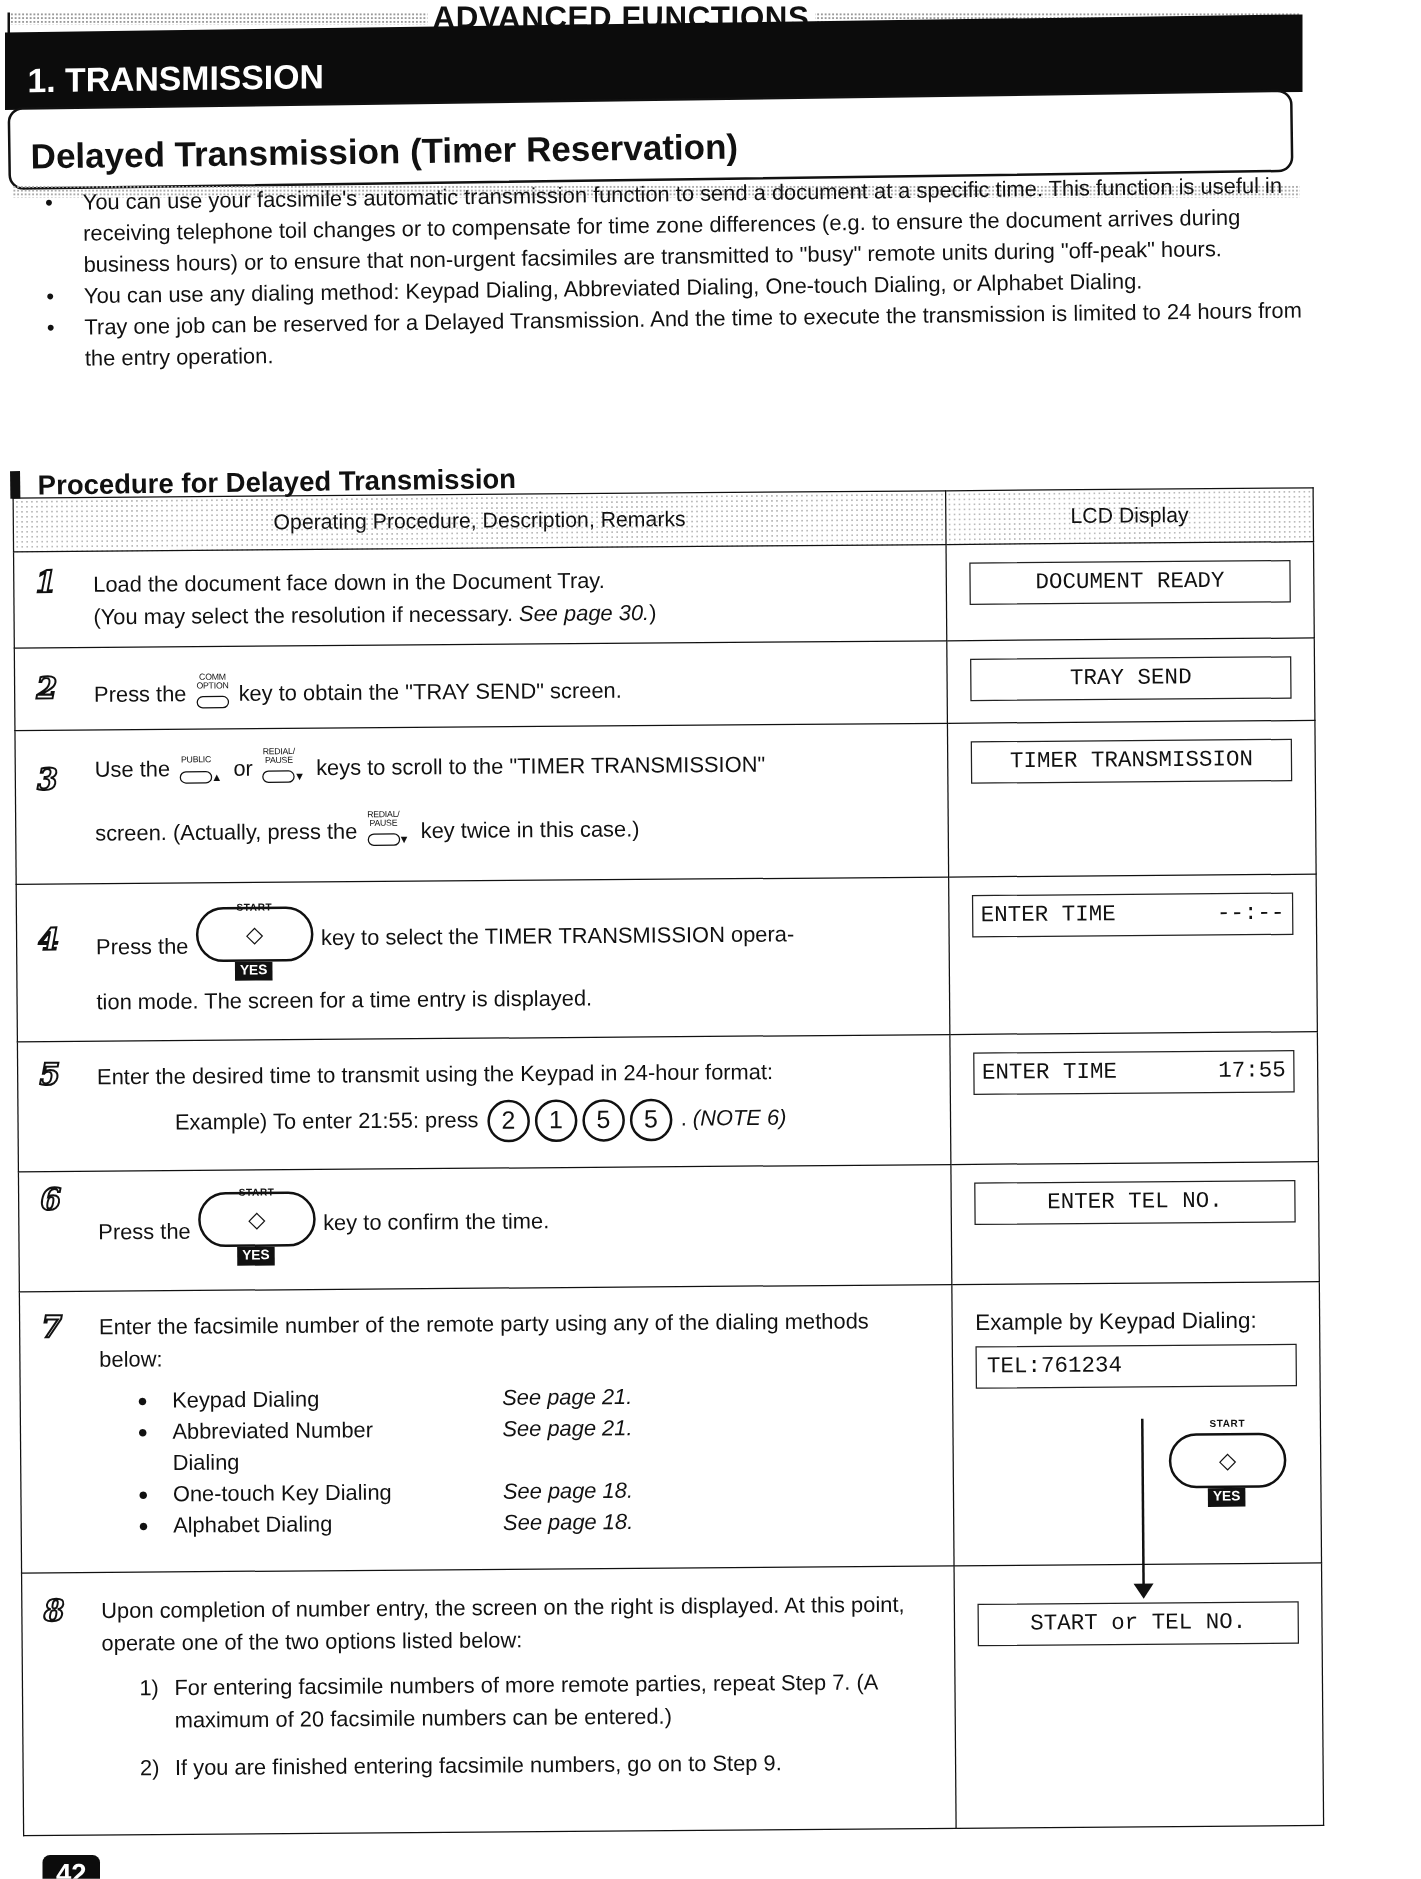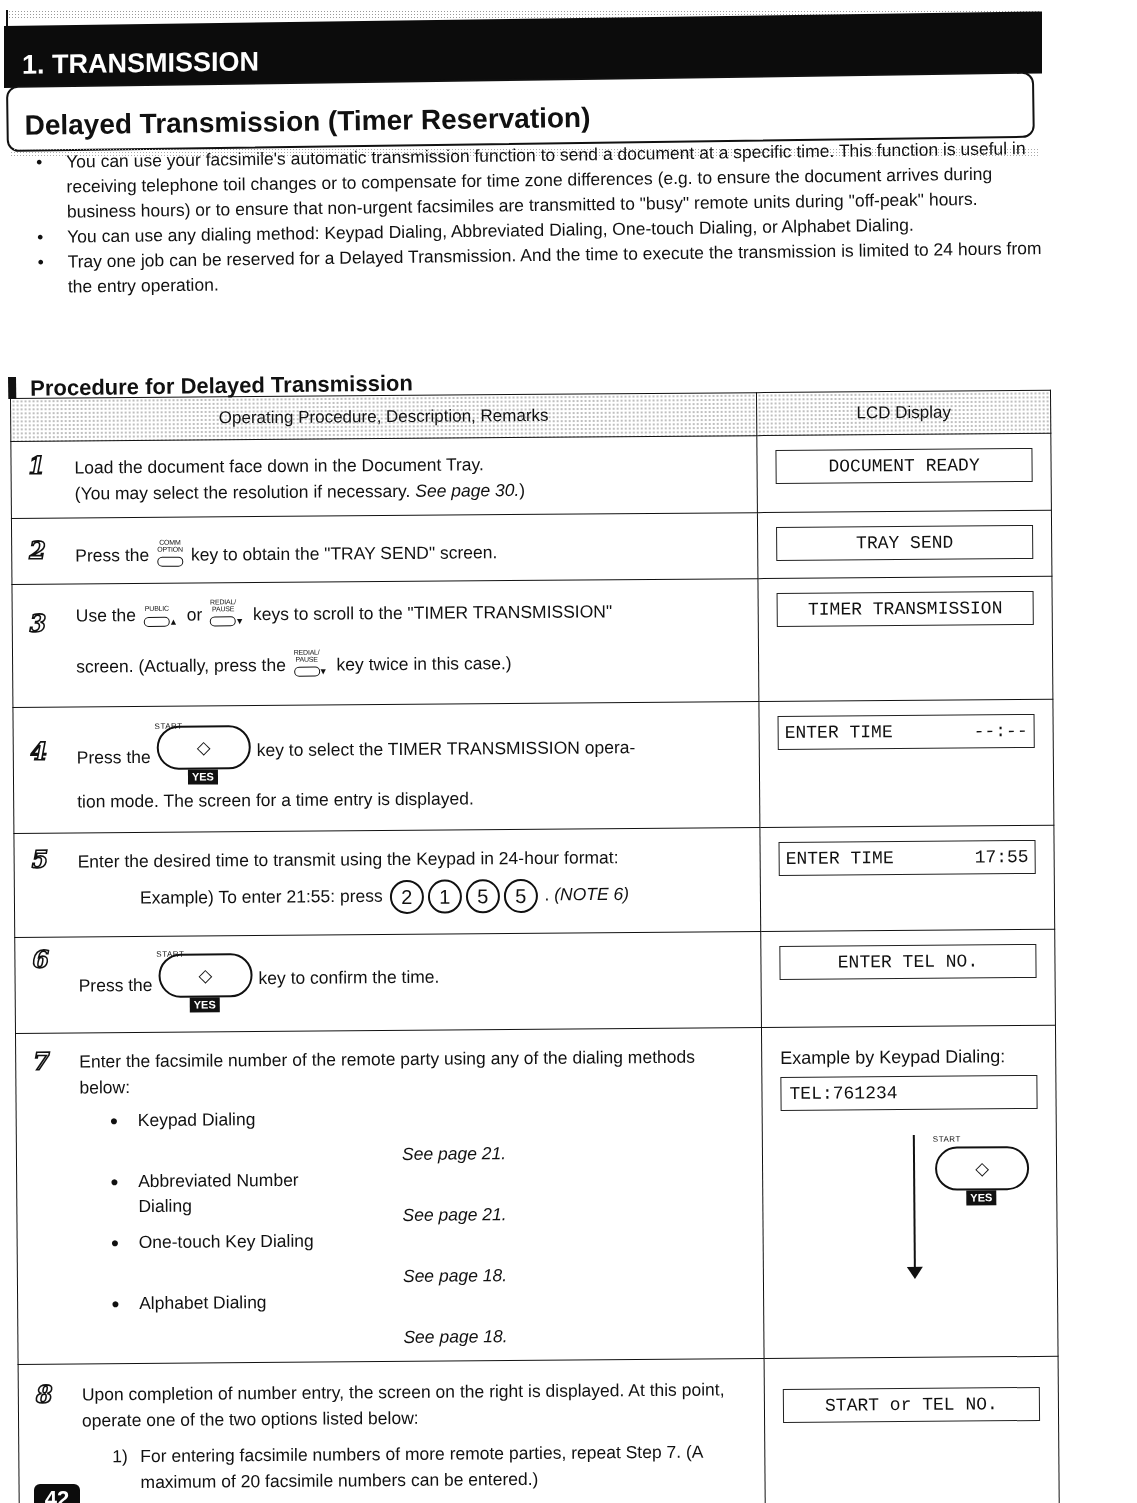--- a/index.html
+++ b/index.html
@@ -43,50 +43,51 @@
   .lcd { border: 1.5px solid #222; height: 32px; line-height: 32px; font-family: "Liberation Mono", monospace; font-size: 18px; padding: 0 8px; text-align: center; white-space: pre; }
   .lcd.left { text-align: left; }
   .lcd.split { display: flex; justify-content: space-between; padding: 0 6px; }
 
   .key-small { display: inline-block; position: relative; width: 32px; height: 30px; vertical-align: -8px; }
   .key-small .kl { position: absolute; top: 0; left: 0; width: 32px; text-align: center; font-size: 7px; line-height: 7px; letter-spacing: -0.2px; }
   .key-small .kb { position: absolute; bottom: 2px; left: 3px; width: 24px; height: 8px; border: 1.5px solid #111; border-radius: 6px; }
   .arrow-sm { font-size: 9px; vertical-align: -4px; margin-left: -4px; margin-right: 4px; }
 
   .start-key { display: inline-block; position: relative; width: 98px; height: 74px; vertical-align: middle; margin: 0 4px; }
-  .start-key .sl { position: absolute; top: 0; left: 0; width: 100%; text-align: left; font-size: 8px; font-weight: normal; letter-spacing: 0.5px; }
+  .start-key .sl { position: absolute; top: 0; left: 0; width: 100%; text-align: center; font-size: 8px; font-weight: bold; letter-spacing: 0.5px; }
   .start-key .oval { position: absolute; top: 12px; left: 2px; width: 90px; height: 40px; border: 2px solid #111; border-radius: 22px; display: flex; align-items: center; justify-content: center; font-size: 18px; }
   .start-key .yes { position: absolute; top: 56px; left: 33px; width: 30px; height: 15px; background: #111; color: #fff; font-size: 11px; font-weight: bold; text-align: center; line-height: 15px; }
 
   .digit { display: inline-flex; width: 30px; height: 30px; border: 2px solid #111; border-radius: 50%; align-items: center; justify-content: center; font-size: 20px; margin: 0 2px; vertical-align: middle; }
 
   .dial-list { list-style: none; margin: 8px 0 0 0; padding: 0 0 0 30px; }
   .dial-list li { display: flex; line-height: 25px; }
   .dial-list .b { width: 28px; font-size: 14px; }
   .dial-list .m { width: 264px; }
-  .dial-list .p { font-style: italic; margin-top: 36px; }
+  .dial-list .p { font-style: italic; }
 
   .opt-list { list-style: none; margin: 10px 0 0 0; padding: 0 0 0 30px; }
   .opt-list li { position: relative; padding-left: 28px; margin-bottom: 12px; }
   .opt-list li .n { position: absolute; left: 0; top: 0; }
 
   .flow { position: relative; height: 190px; }
   .flow .ex { font-size: 18px; margin: 20px 0 8px 0; }
   .flow .line { position: absolute; left: 132px; top: 88px; width: 1.5px; height: 134px; background: #111; }
   .flow .tri { position: absolute; left: 125px; top: 220px; width: 0; height: 0; border-left: 8px solid transparent; border-right: 8px solid transparent; border-top: 12px solid #111; }
   .flow .sk { position: absolute; left: 148px; top: 88px; }
 
   .page-num { position: absolute; left: 34px; top: 1484px; width: 46px; height: 28px; background: #0c0c0c; border-radius: 6px 6px 0 0; color: #fff; font-weight: bold; font-size: 22px; text-align: center; line-height: 30px; overflow: hidden; }
 </style>
 </head>
 <body>
 
 <div class="top-title">
   <div class="dots"></div>
   <div class="tick"></div>
+  <div class="text">ADVANCED FUNCTIONS</div>
 </div>
 
 <div class="section-bar">
   <div class="label">1. TRANSMISSION</div>
 </div>
 
 <div class="sub-header">
   <div class="label">Delayed Transmission (Timer Reservation)</div>
 </div>
 <div class="sub-shade"></div>

